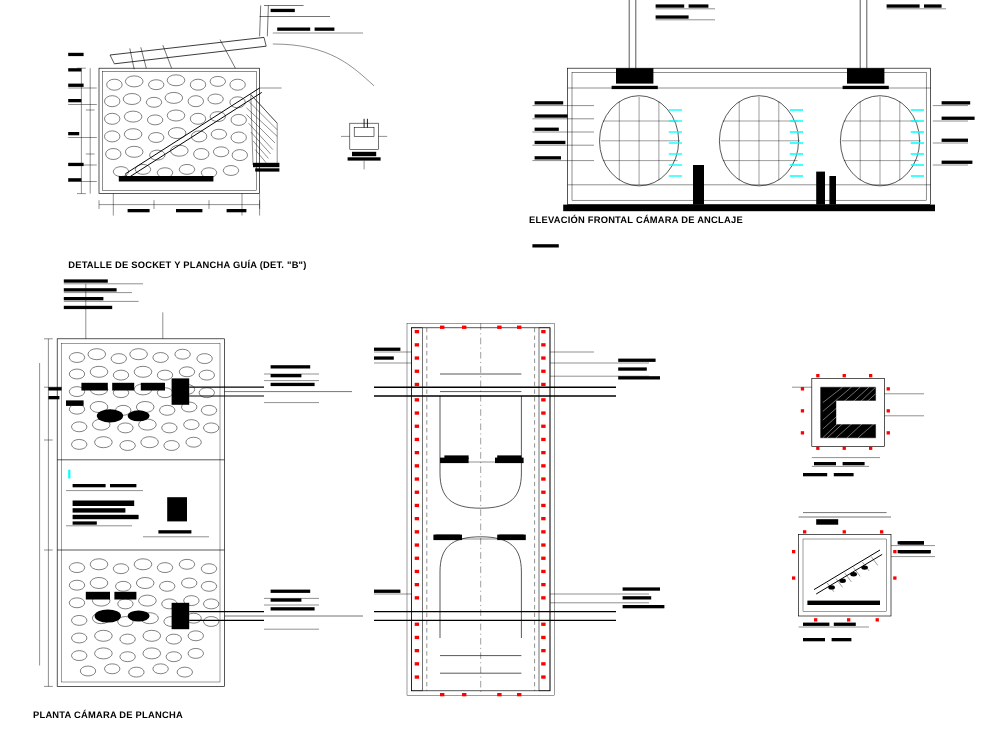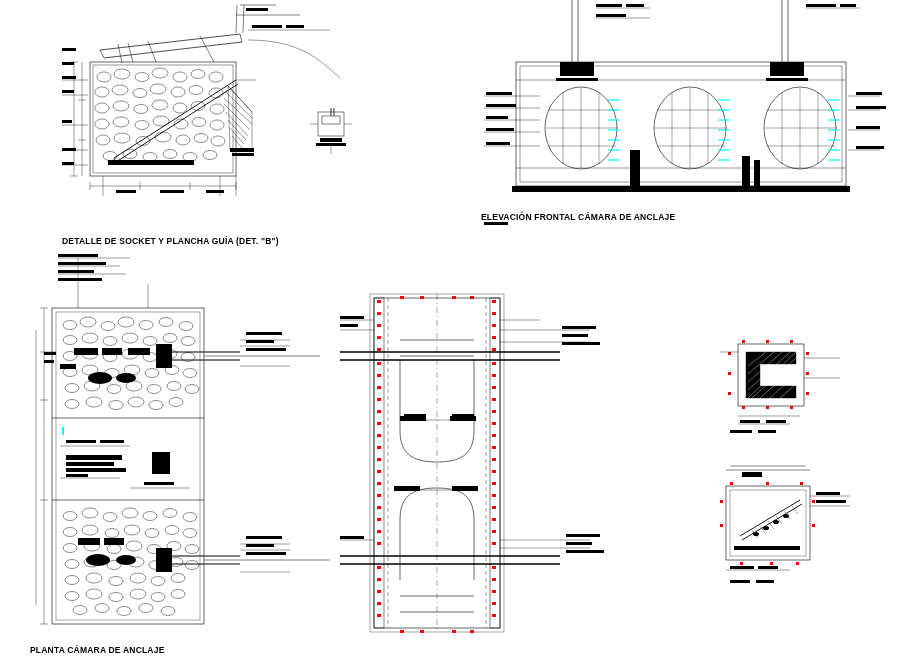--- a/index.html
+++ b/index.html
@@ -646,15 +646,15 @@
     <rect x="730" y="430" width="22" height="3"></rect>
     <rect x="758" y="430" width="18" height="3"></rect>
     <rect x="730" y="580" width="20" height="3"></rect>
     <rect x="756" y="580" width="18" height="3"></rect>
     <rect x="486" y="664" width="0" height="0"></rect>
   </g>
 </svg>
 
 <div class="cad-title" style="left:62px; top:236px;">DETALLE DE SOCKET Y PLANCHA GUÍA (DET. "B")</div>
 
-<div class="cad-title" style="left:481px; top:212px;">ELEVACIÓN FRONTAL CÁMARA DE ANCLAJE</div>
-
-<div class="cad-title" style="left:30px; top:645px;">PLANTA CÁMARA DE ANCLAJE</div>
+<div class="cad-title" style="left:481px; top:195px;">ELEVACIÓN FRONTAL CÁMARA DE ANCLAJE</div>
+
+<div class="cad-title" style="left:30px; top:645px;">PLANTA CÁMARA DE PLANCHA</div>
 
 </body></html>

